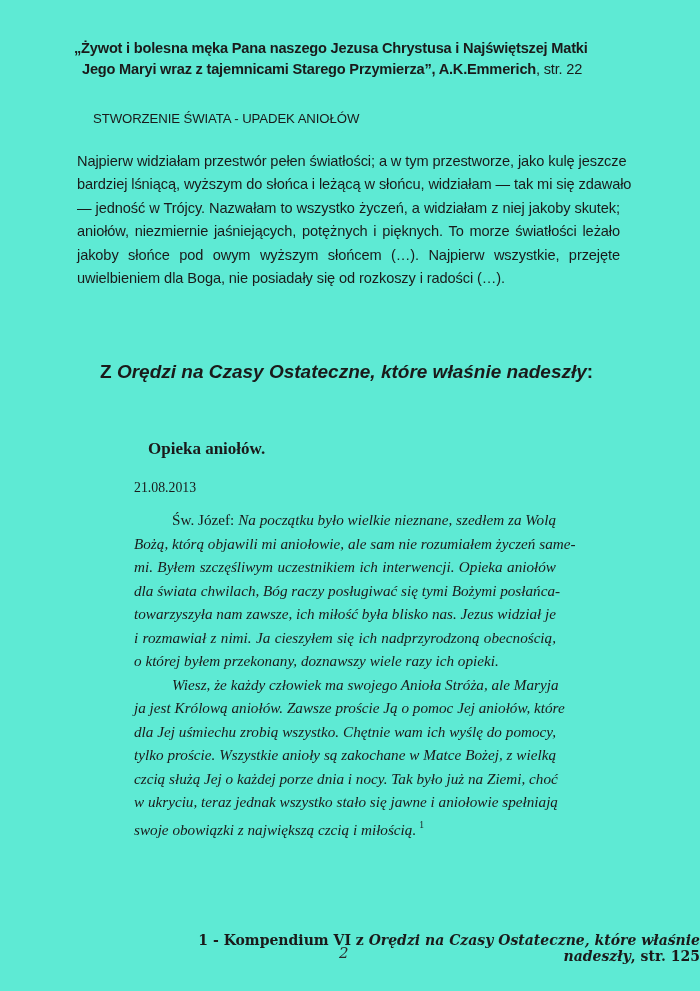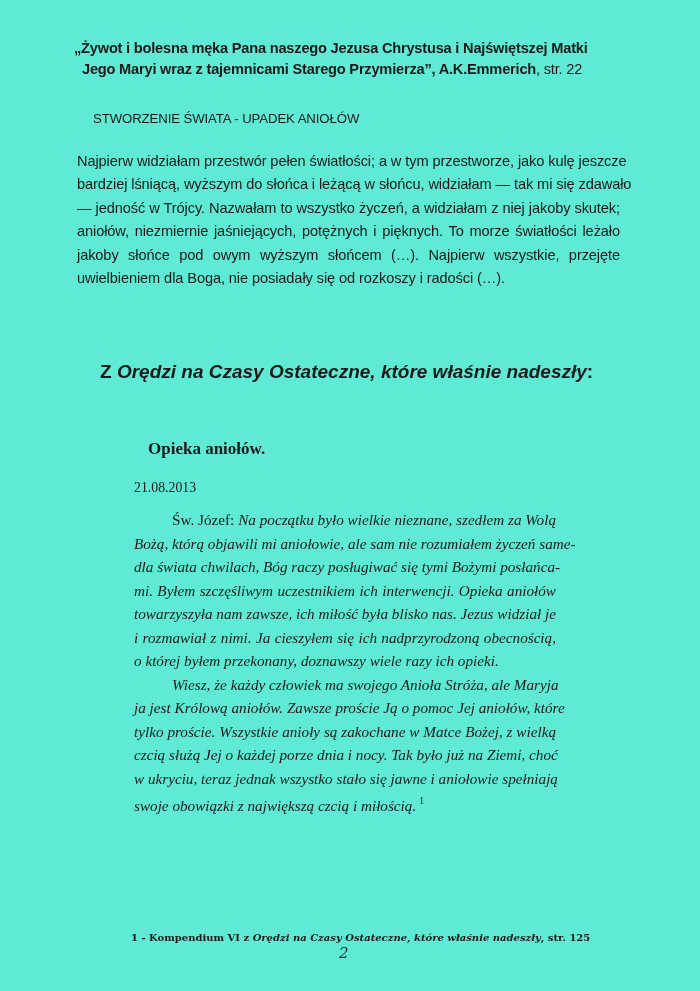--- a/index.html
+++ b/index.html
@@ -15,21 +15,21 @@
   .orędzi { position: absolute; left: 100px; top: 361px; font-family: "Liberation Sans", sans-serif; font-weight: bold; font-size: 19px; color: #1a1a1a; }
   .orędzi i { font-style: italic; }
   .opieka { position: absolute; left: 148px; top: 439px; font-family: "Liberation Serif", serif; font-weight: bold; font-size: 17px; color: #1a1a1a; }
   .date { position: absolute; left: 134px; top: 480px; font-family: "Liberation Serif", serif; font-size: 13.8px; color: #1a1a1a; }
   .body2 { position: absolute; left: 134px; top: 508px; width: 422px; font-family: "Liberation Serif", serif; font-size: 15.2px; line-height: 23.5px; color: #1a1a1a; }
   .body2 .line { display: block; white-space: nowrap; text-align: justify; text-align-last: justify; }
   .body2 .line.last { text-align-last: left; }
   .body2 .indent { padding-left: 38px; }
   .body2 i { font-style: italic; }
   .body2 sup { font-size: 9.5px; font-style: normal; vertical-align: 7px; margin-left: 3px; }
-  .footnote { position: absolute; left: 131px; top: 932px; font-family: "DejaVu Serif", serif; font-weight: bold; font-size: 10px; color: #1a1a1a; }
+  .footnote { position: absolute; left: 131px; top: 932px; font-family: "DejaVu Serif", serif; font-weight: bold; font-size: 14px; color: #1a1a1a; text-align: right; }
   .footnote i { font-style: italic; }
   .page-num { position: absolute; left: 339px; top: 944px; font-family: "DejaVu Serif", serif; font-style: italic; font-size: 15px; color: #2a2a2a; }
 </style>
 </head>
 <body>
 
 <div class="page">
 
   <div class="header">
     <div>„Żywot i bolesna męka Pana naszego Jezusa Chrystusa i Najświętszej Matki</div>
@@ -48,27 +48,28 @@
   </div>
 
   <div class="orędzi"><span>Z </span><i>Orędzi na Czasy Ostateczne, które właśnie nadeszły</i><span>:</span></div>
 
   <div class="opieka">Opieka aniołów.</div>
   <div class="date">21.08.2013</div>
 
   <div class="body2">
     <span class="line indent"><span>Św. Józef: </span><i>Na początku było wielkie nieznane, szedłem za Wolą</i></span>
     <i class="line">Bożą, którą objawili mi aniołowie, ale sam nie rozumiałem życzeń same-</i>
+    <i class="line">mi. Byłem szczęśliwym uczestnikiem ich interwencji. Opieka aniołów</i>
     <i class="line">dla świata chwilach, Bóg raczy posługiwać się tymi Bożymi posłańca-</i>
-    <i class="line">mi. Byłem szczęśliwym uczestnikiem ich interwencji. Opieka aniołów</i>
     <i class="line">towarzyszyła nam zawsze, ich miłość była blisko nas. Jezus widział je</i>
     <i class="line">i rozmawiał z nimi. Ja cieszyłem się ich nadprzyrodzoną obecnością,</i>
     <i class="line last">o której byłem przekonany, doznawszy wiele razy ich opieki.</i>
     <i class="line indent">Wiesz, że każdy człowiek ma swojego Anioła Stróża, ale Maryja</i>
     <i class="line">ja jest Królową aniołów. Zawsze proście Ją o pomoc Jej aniołów, które</i>
+    <i class="line">dla Jej uśmiechu zrobią wszystko. Chętnie wam ich wyślę do pomocy,</i>
     <i class="line">tylko proście. Wszystkie anioły są zakochane w Matce Bożej, z wielką</i>
     <i class="line">czcią służą Jej o każdej porze dnia i nocy. Tak było już na Ziemi, choć</i>
     <i class="line">w ukryciu, teraz jednak wszystko stało się jawne i aniołowie spełniają</i>
     <span class="line last"><i>swoje obowiązki z największą czcią i miłością.</i><sup>1</sup></span>
   </div>
 
   <div class="footnote"><span>1 - Kompendium VI z </span><i>Orędzi na Czasy Ostateczne, które właśnie nadeszły</i><span>, str. 125</span></div>
 
   <div class="page-num">2</div>
 </div>

